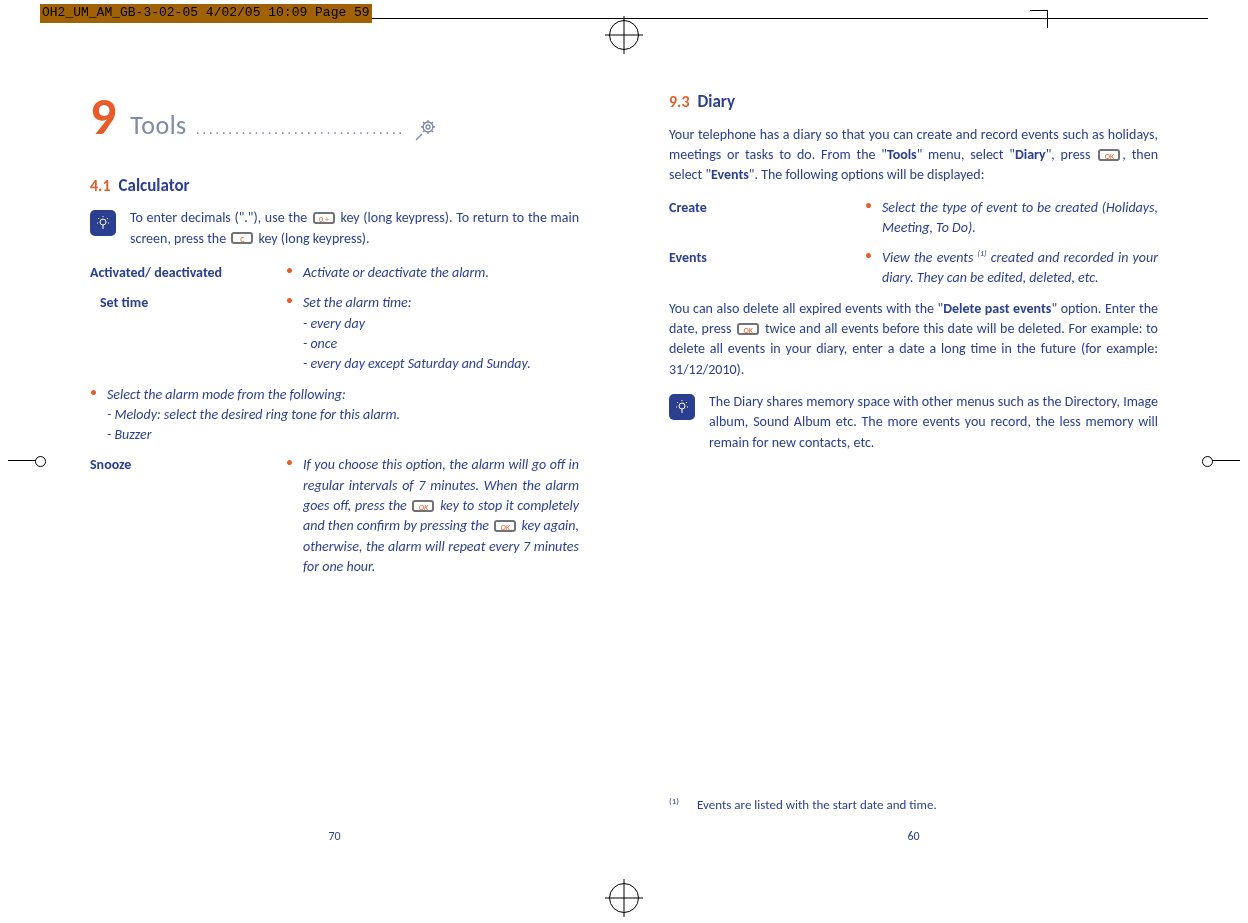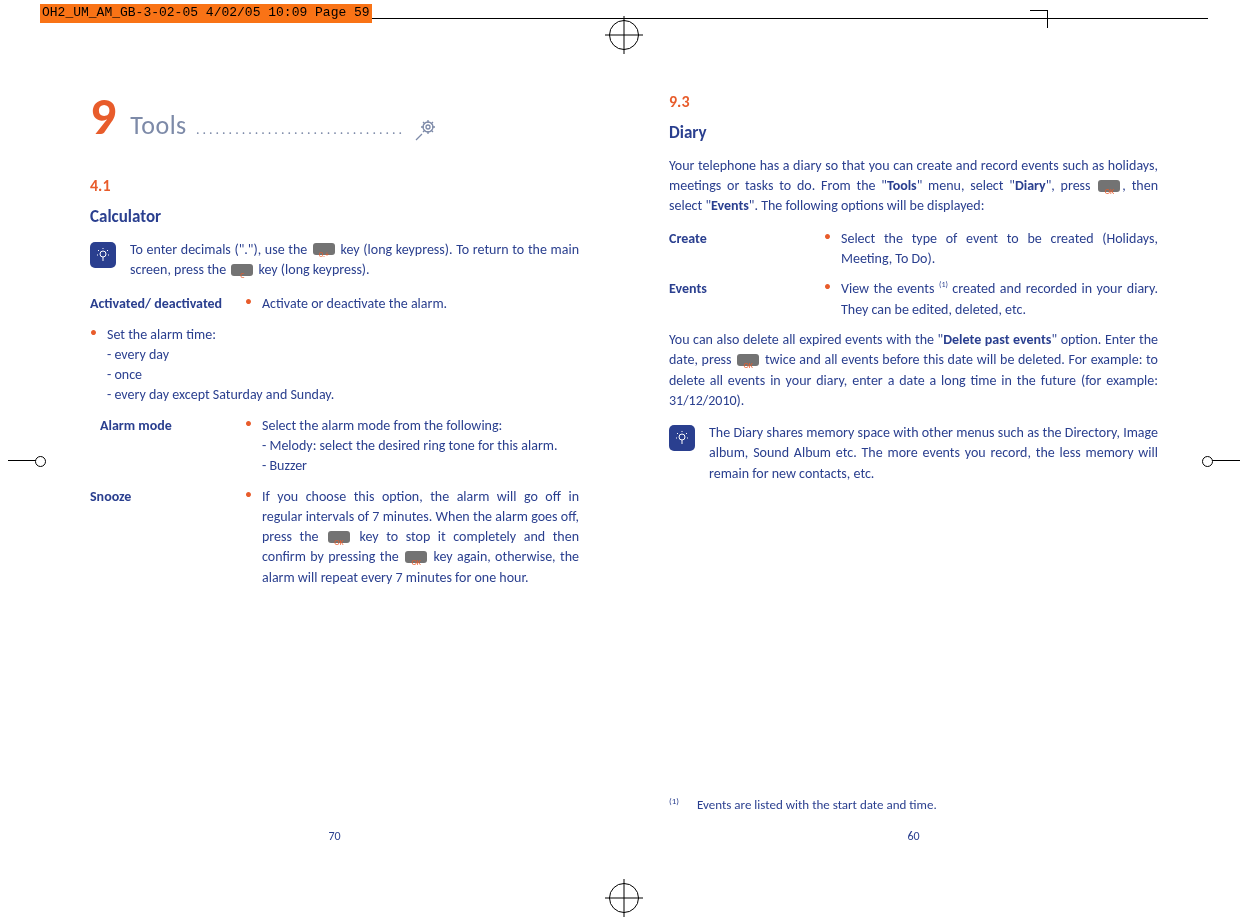--- a/index.html
+++ b/index.html
@@ -21,21 +21,21 @@
     height: 1px;
     background: #000;
   }
   .header-file {
     position: absolute;
     top: 4px;
     left: 40px;
     font-family: 'Courier New', monospace;
     font-size: 13px;
     color: #000;
-    background: #f97316;
+    background: #a16207;
     padding: 0 2px;
   }
   .header-tick {
     position: absolute;
     top: 10px;
     right: 200px;
     width: 18px;
     height: 18px;
     border-top: 1px solid #000;
     border-right: 1px solid #000;
@@ -81,21 +81,20 @@
     margin-left: 4px;
     position: relative;
     top: 3px;
   }
   .section-head {
     display: flex;
     align-items: baseline;
     gap: 8px;
     margin-top: 12px;
     margin-bottom: 10px;
-    flex-direction: column;
   }
   .section-num {
     color: #e85c2b;
     font-weight: 600;
     font-size: 16px;
   }
   .section-title {
     color: #2a3f8f;
     font-weight: 600;
     font-size: 17px;
@@ -124,37 +123,38 @@
   }
   .tip-text {
     flex: 1;
     text-align: justify;
     color: #2a3f8f;
   }
   .key-icon {
     display: inline-block;
     width: 22px;
     height: 12px;
-    border: 6px solid #737373;
+    border: 2px solid #737373;
     border-radius: 3px;
     font-size: 8px;
     color: #e85c2b;
     text-align: center;
     line-height: 10px;
     vertical-align: middle;
     margin: 0 2px;
     position: relative;
     top: -1px;
   }
   .dl {
     margin-top: 4px;
   }
   .dl-row {
     display: flex;
     margin-bottom: 10px;
+    gap: 41px;
   }
   .dl-term {
     flex: 0 0 155px;
     font-weight: 600;
     color: #2a3f8f;
   }
   .dl-term.indent { padding-left: 10px; }
   .dl-body {
     flex: 1;
     display: flex;
@@ -162,20 +162,21 @@
     text-align: justify;
   }
   .bullet {
     color: #e85c2b;
     font-size: 14px;
     line-height: 1.2;
     flex: 0 0 auto;
   }
   .dl-desc {
     flex: 1;
+    font-style: italic;
   }
   .page-num {
     position: absolute;
     bottom: 18px;
     left: 50%;
     transform: translateX(-50%);
     font-size: 12px;
     color: #2a3f8f;
   }
   .footnote {
@@ -279,30 +280,30 @@
 
     <div class="dl">
       <div class="dl-row">
         <div class="dl-term">Activated/ deactivated</div>
         <div class="dl-body">
             <span class="bullet">•</span>
           <div class="dl-desc">Activate or deactivate the alarm.</div>
           </div>
       </div>
       <div class="dl-row">
+        <div class="dl-term indent">Set time</div>
         <div class="dl-body">
             <span class="bullet">•</span>
           <div class="dl-desc" style="white-space:pre-line">Set the alarm time:
 - every day
 - once
 - every day except Saturday and Sunday.</div>
           </div>
       </div>
       <div class="dl-row">
-        <div class="dl-term indent">Alarm mode</div>
         <div class="dl-body">
             <span class="bullet">•</span>
           <div class="dl-desc" style="white-space:pre-line">Select the alarm mode from the following:
 - Melody: select the desired ring tone for this alarm.
 - Buzzer</div>
           </div>
       </div>
       <div class="dl-row">
         <div class="dl-term">Snooze</div>
         <div class="dl-body">

